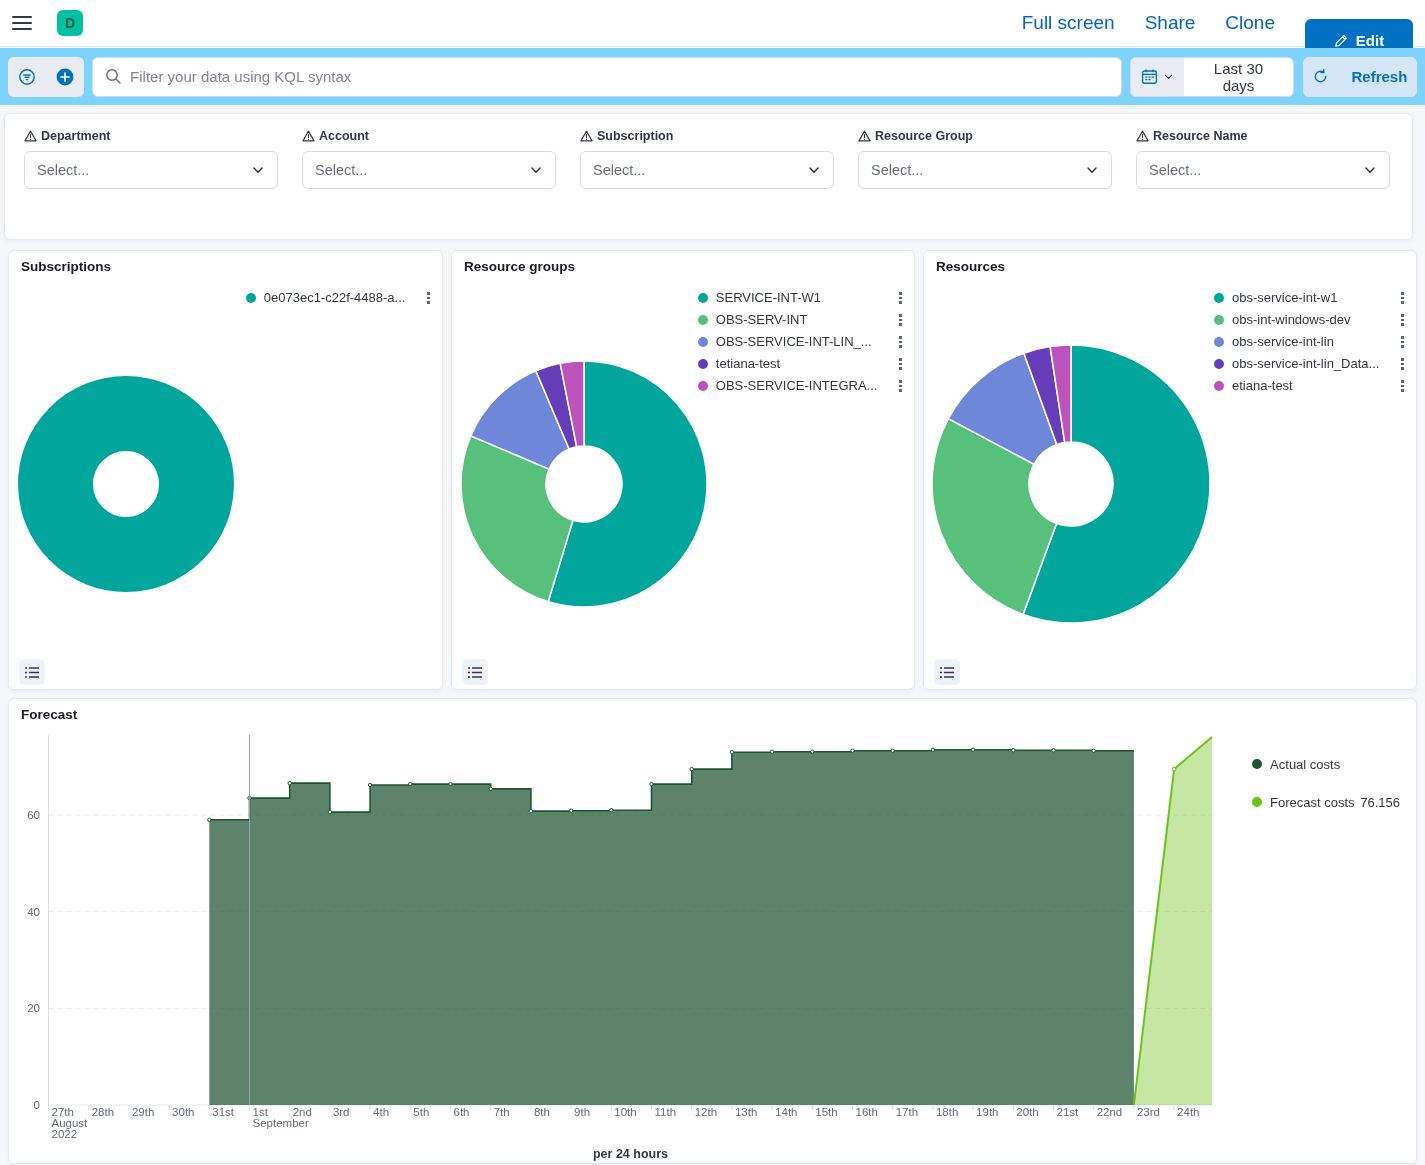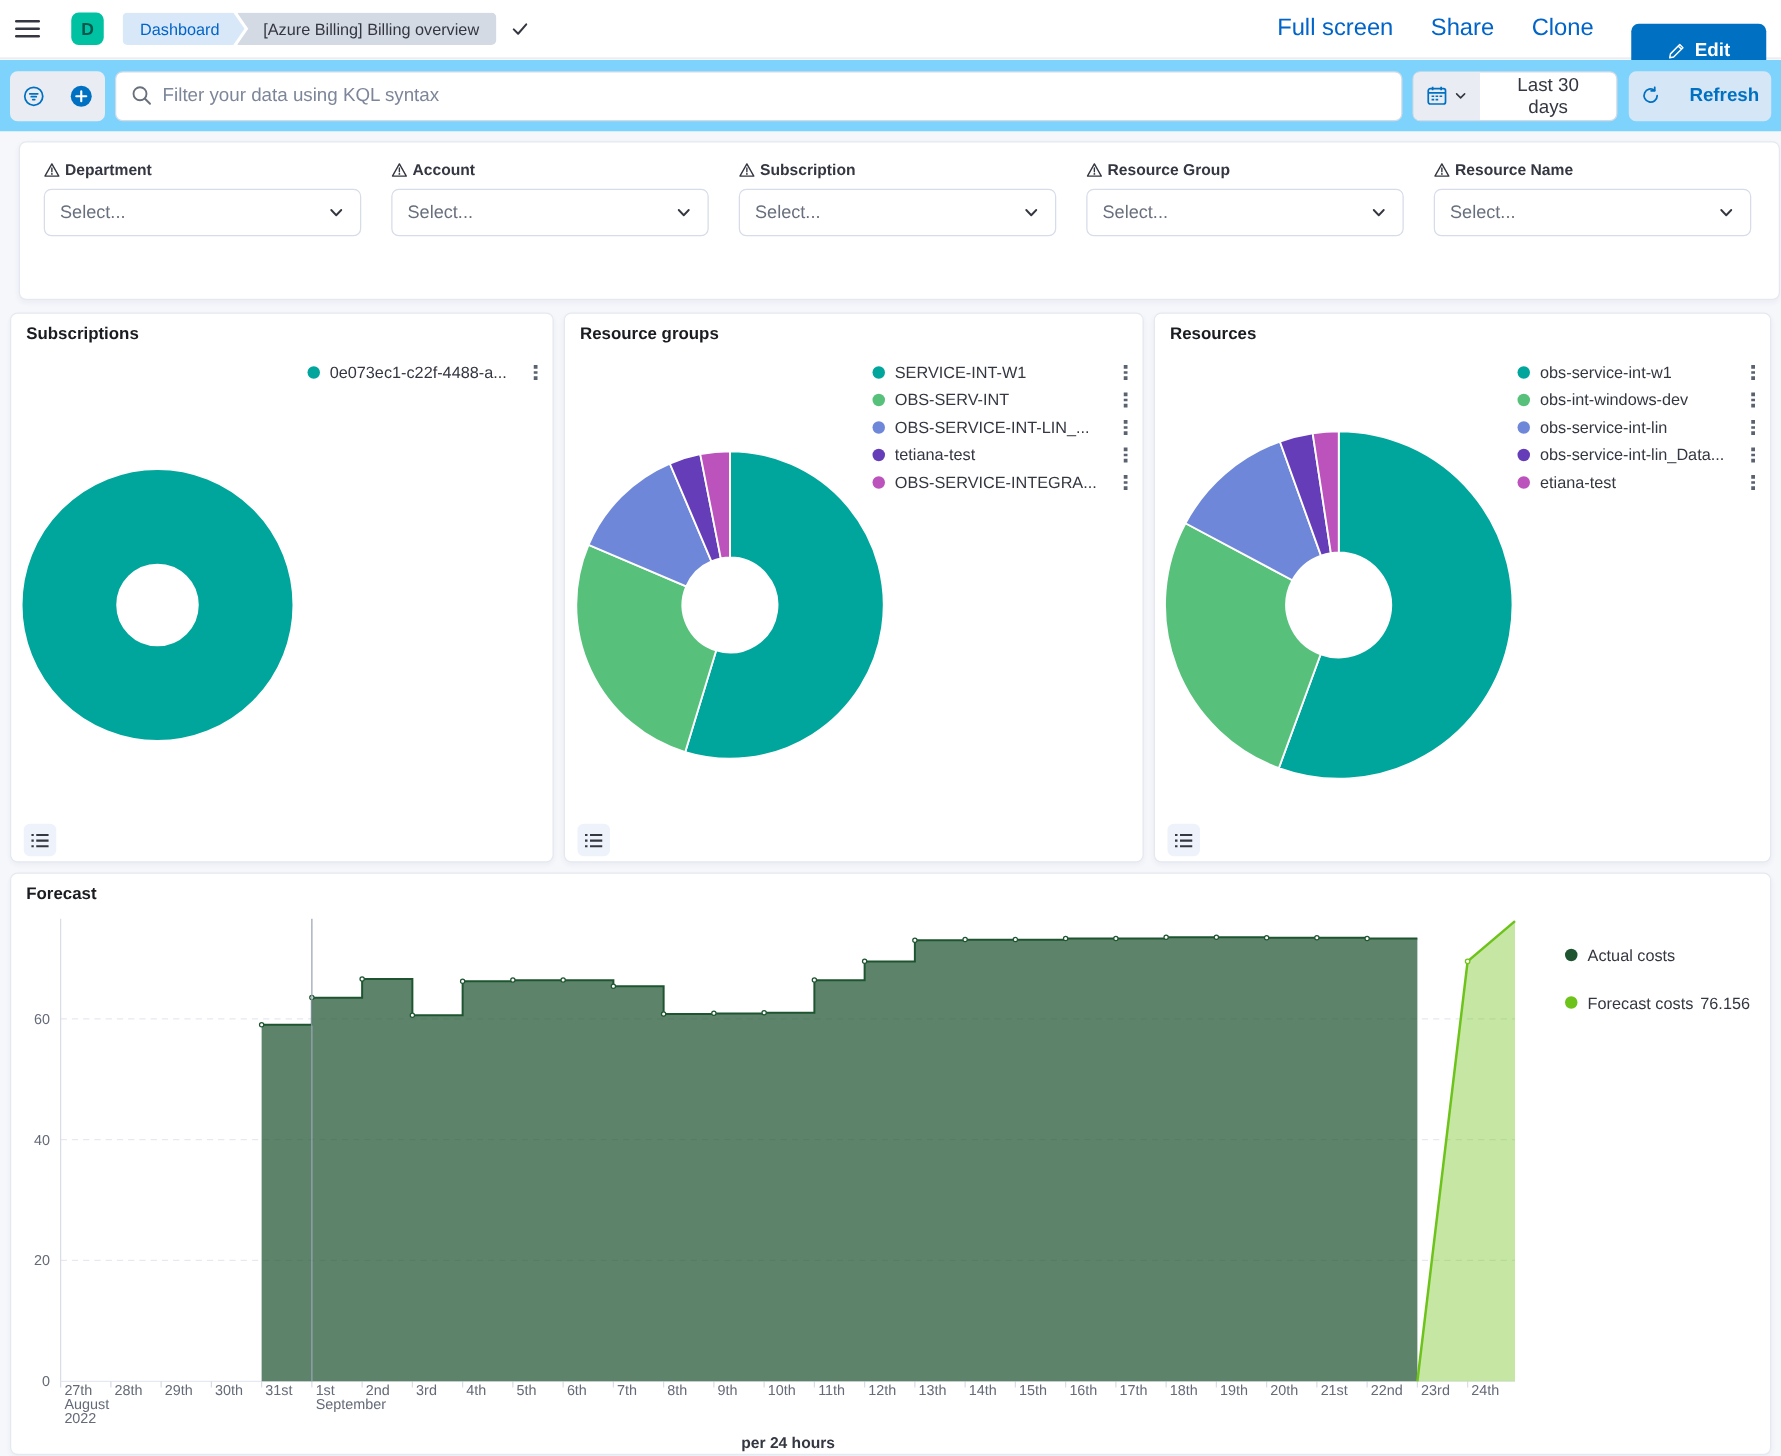--- a/index.html
+++ b/index.html
@@ -45,21 +45,21 @@
     border-right:1px solid #d3dae6; cursor:pointer; border:none; font-family:inherit; }
   .date-ctl .range-seg { display:flex; align-items:center; padding:0 16px; font-size:15px; color:#343741;
     background:none; border:none; font-family:inherit; cursor:pointer; }
   .refresh-btn { margin-left:9px; height:40px; width:120px; background:#d5e7f7; border:none; border-radius:6px;
     color:#0071c2; font-size:15px; font-weight:600; font-family:inherit; display:flex; align-items:center;
     justify-content:center; gap:24px; cursor:pointer; }
 
   
   .panel { position:absolute; background:#fff; border:1px solid #e4e9f0; border-radius:6px;
     box-shadow:0 2px 4px rgba(45,60,90,0.05); }
-  .filters-card { left:15px; top:113px; width:1409px; height:127px; padding:15px 19px; }
+  .filters-card { left:4px; top:113px; width:1409px; height:127px; padding:15px 19px; }
   .filters-row { display:flex; gap:24px; }
   .filter-ctl { width:254px; }
   .filter-label { display:flex; align-items:center; gap:4px; font-size:12.5px; font-weight:700;
     color:#343741; margin-bottom:8px; }
   .select-box { height:38px; border:1px solid #d6dce8; border-radius:6px; background:#fff; display:flex;
     align-items:center; justify-content:space-between; padding:0 12px; cursor:pointer; width:100%;
     font-family:inherit; }
   .select-box .sel-text { font-size:14.5px; color:#69707d; }
 
   
@@ -93,29 +93,20 @@
 
 <header class="top-header">
   <div class="hamburger">
     <span class="bars">
         <i></i>
         <i></i>
         <i></i>
       </span>
   </div>
   <div class="avatar">D</div>
-  <nav class="crumbs">
-    <span class="crumb crumb-first">Dashboard</span>
-    <span class="crumb crumb-last">[Azure Billing] Billing overview</span>
-    <span class="crumb-check">
-      <svg width="16" height="16" viewBox="0 0 16 16">
-          <path d="M3 8.5 L6.5 12 L13 4.5" fill="none" stroke="#343741" stroke-width="1.6" stroke-linecap="round" stroke-linejoin="round"></path>
-        </svg>
-    </span>
-  </nav>
   <div class="header-actions">
     <button class="hdr-link">Full screen</button>
     <button class="hdr-link">Share</button>
     <button class="hdr-link">Clone</button>
     <button class="edit-btn">
       <span style="display:flex">
         <svg width="14" height="14" viewBox="0 0 16 16">
             <path d="M11.2 1.9 L14.1 4.8 L5.6 13.3 L2 14 L2.7 10.4 Z M10 3.4 L12.6 6" fill="none" stroke="#fff" stroke-width="1.3" stroke-linejoin="round"></path>
           </svg>
       </span>

